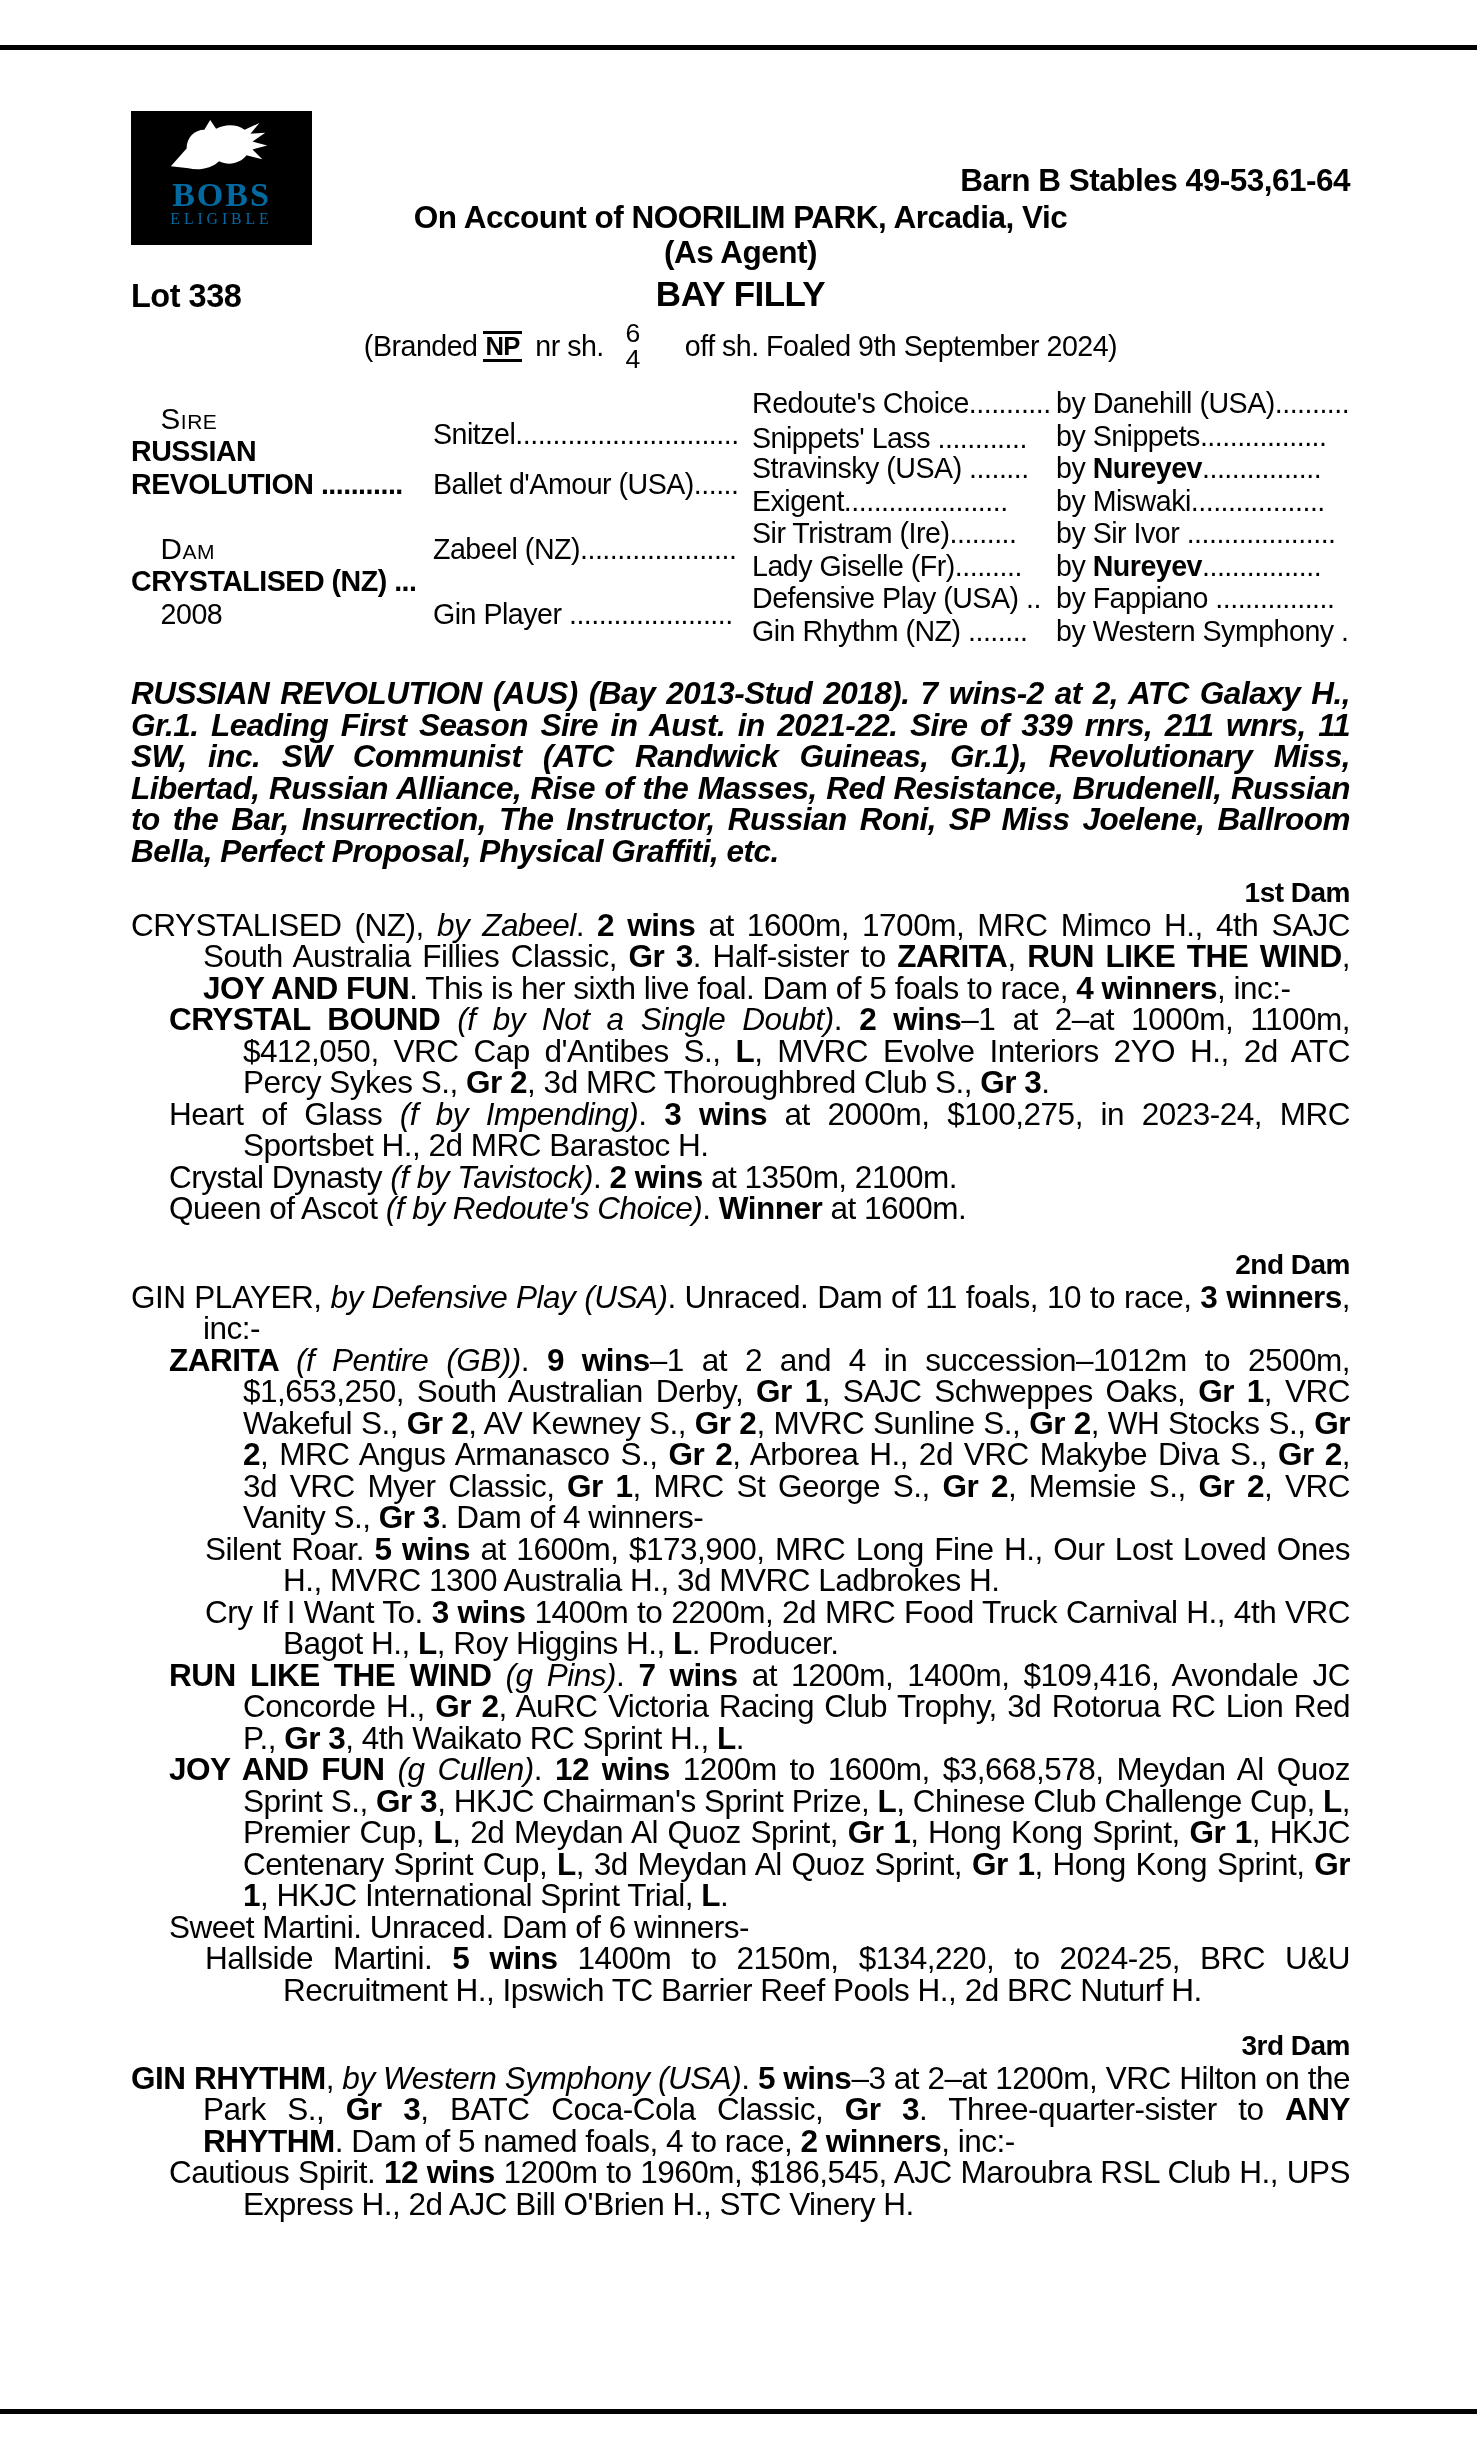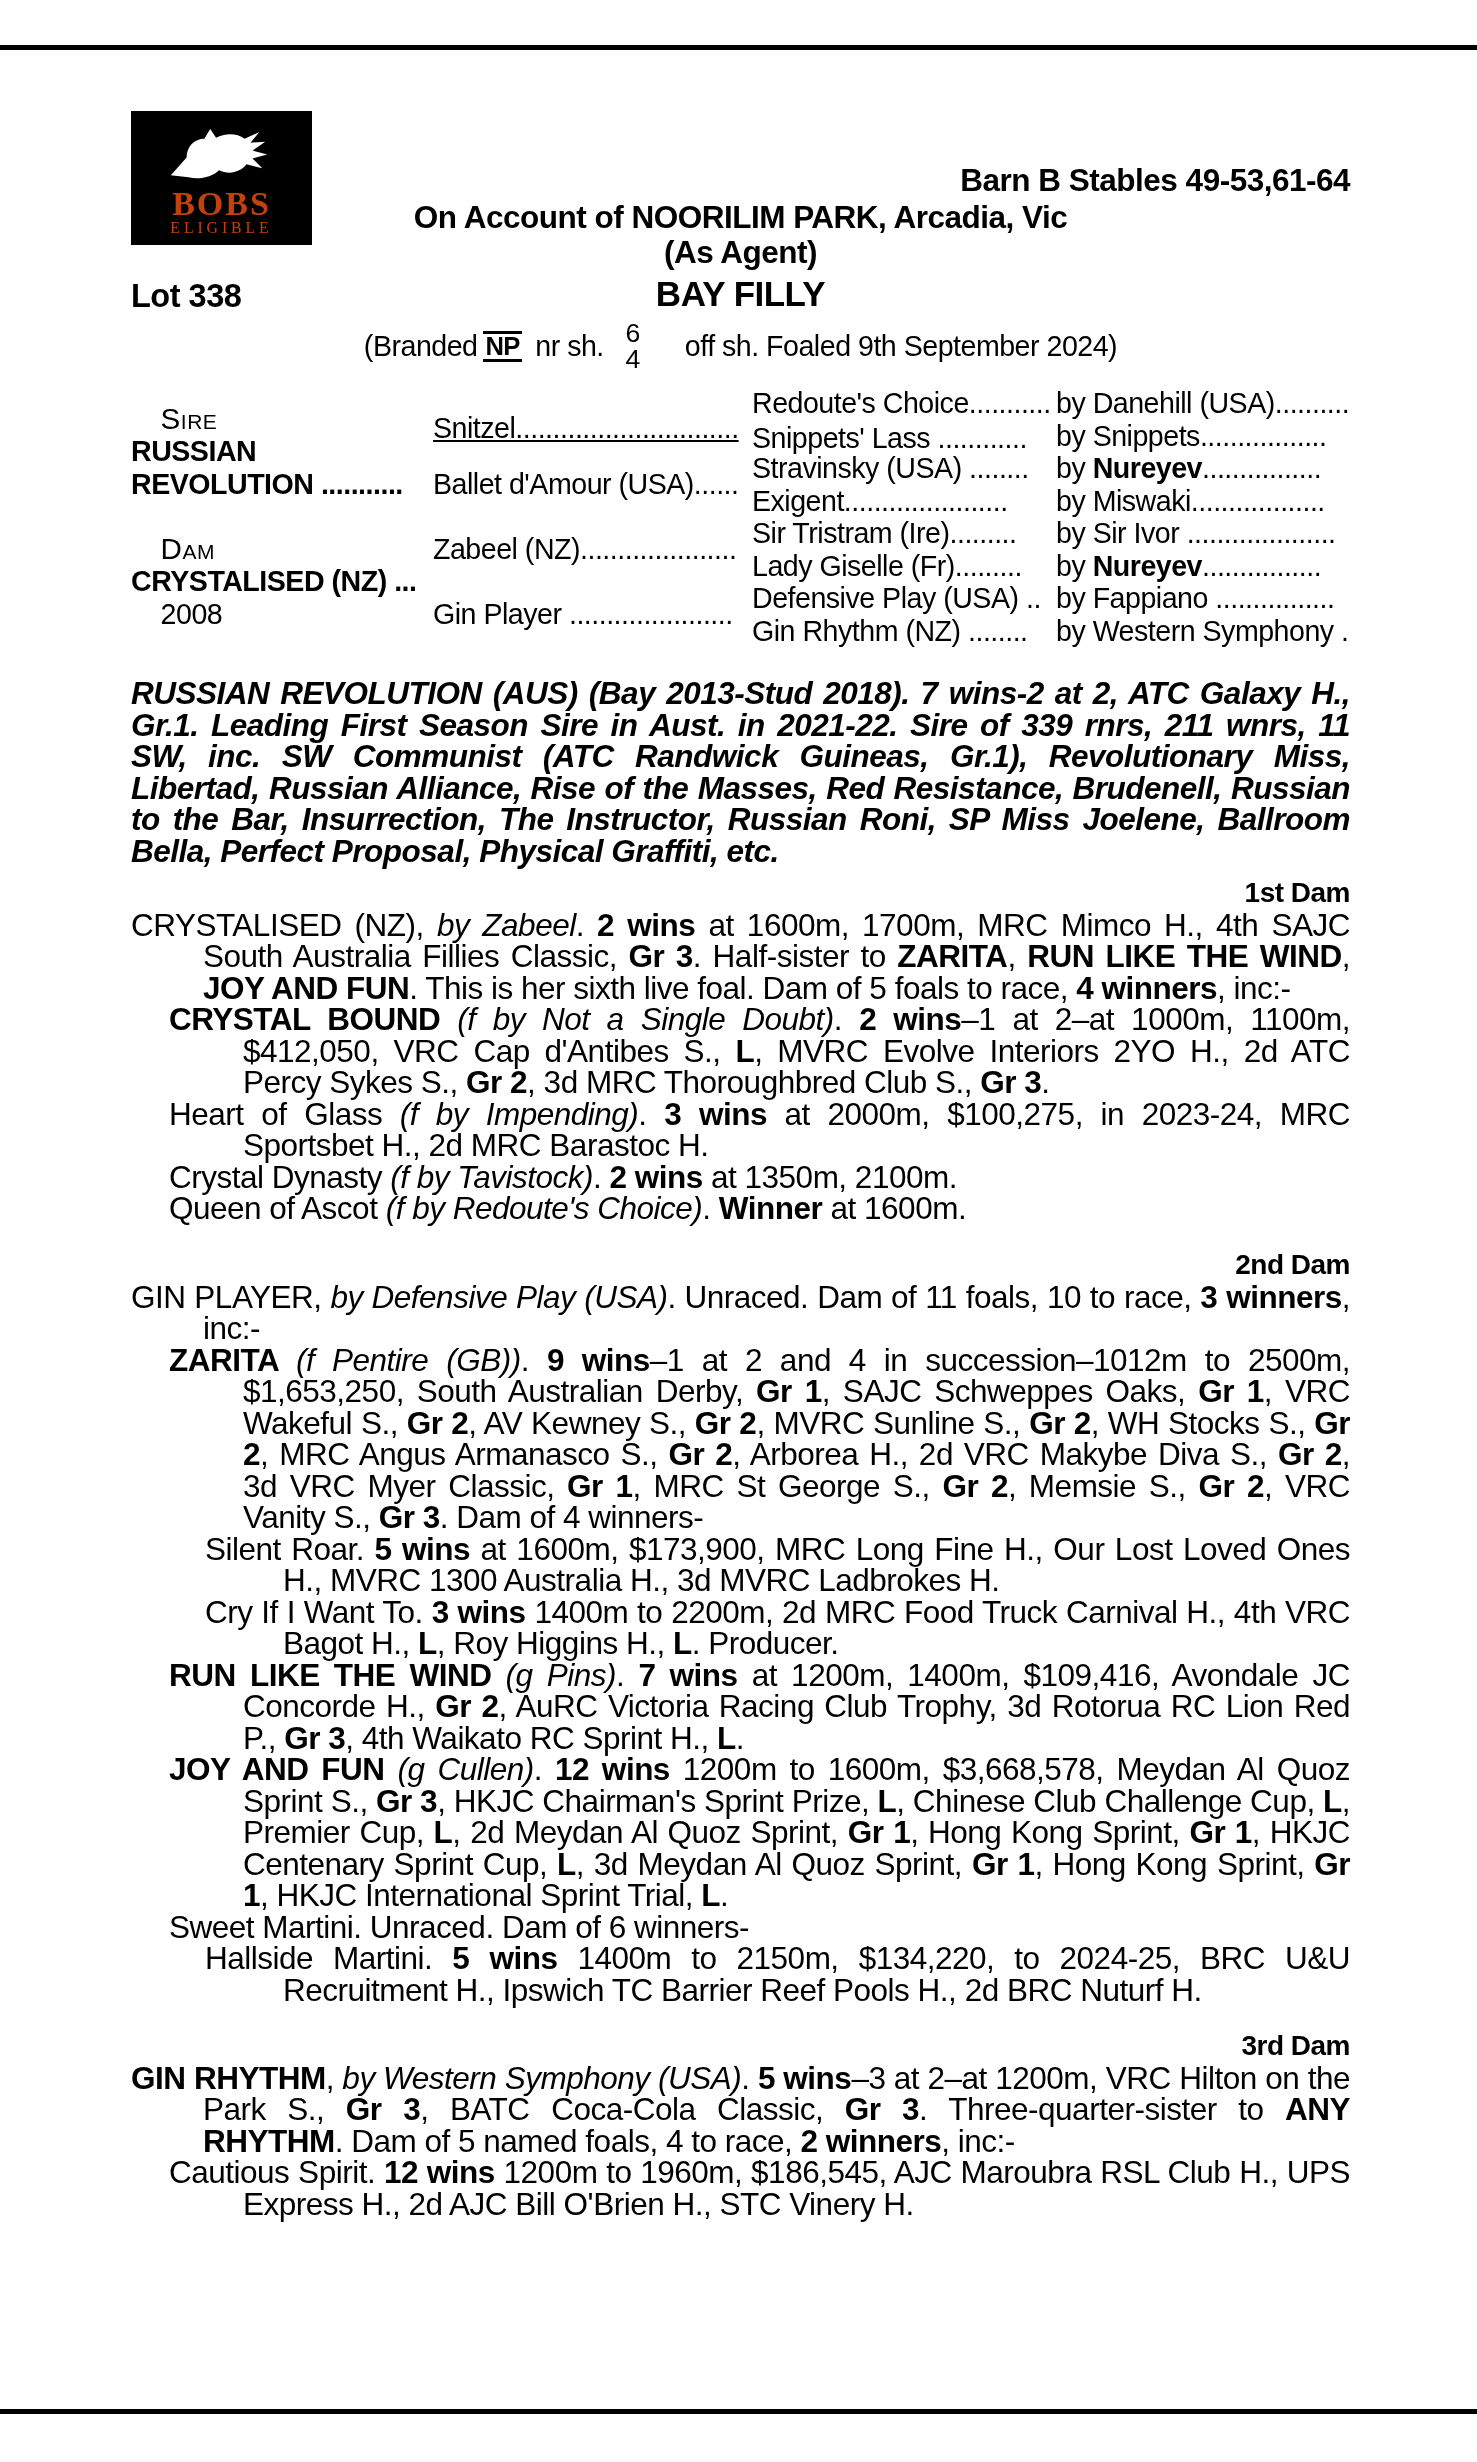--- a/index.html
+++ b/index.html
@@ -31,23 +31,23 @@
     border-top:3px solid #000;border-bottom:3px solid #000;padding:0 2px;margin:0 5.9px;
   }
   #brand-fraction{
     display:inline-flex;flex-direction:column;align-items:center;
     font-size:26.6px;line-height:25.6px;margin:0 45px 0 21.7px;
   }
 
   
   #logo{
     position:absolute;left:131px;top:111px;width:181px;height:134px;
-    background:#000;color:#c2410c;box-sizing:border-box;
+    background:#000;color:#0369a1;box-sizing:border-box;
     display:flex;flex-direction:column;align-items:center;justify-content:flex-end;
-    padding-bottom:8px;
+    padding-bottom:17px;
   }
   #logo .horse{margin-top:3.9px;}
   #logo .word{font-family:"Liberation Serif", serif;font-size:34px;line-height:33px;letter-spacing:2px;font-weight:bold;}
   #logo .subword{font-family:"Liberation Serif", serif;font-size:15.8px;line-height:16.7px;letter-spacing:3.9px;}
 
   
   #pedigree{position:absolute;left:131px;top:387px;width:1219px;height:264px;font-size:28.6px;}
   #pedigree .cell{position:absolute;white-space:nowrap;overflow:hidden;line-height:32.5px;height:32.5px;}
   #pedigree .g1{font-weight:bold;}
   .smallcaps{font-variant:small-caps;letter-spacing:0.5px;}
@@ -100,21 +100,21 @@
 </div>
 
 <div id="pedigree">
   <div class="cell smallcaps" style="left:29.6px;top:15.8px;font-size:29.6px">Sire</div>
   <div class="cell g1" style="left:0;top:48px">RUSSIAN</div>
   <div class="cell g1" style="left:0;top:81px;width:299px">REVOLUTION ...........</div>
   <div class="cell smallcaps" style="left:29.6px;top:146px;font-size:29.6px">Dam</div>
   <div class="cell g1" style="left:0;top:178px;width:299px">CRYSTALISED (NZ) ...</div>
   <div class="cell" style="left:29.6px;top:211px">2008</div>
   <div id="gen2-host">
-      <div class="cell" style="left: 302px; top: 25px; width: 315px; text-decoration: underline;">Snitzel..............................</div>
+      <div class="cell" style="left: 302px; top: 31px; width: 315px;">Snitzel..............................</div>
       <div class="cell" style="left: 302px; top: 81px; width: 315px;">Ballet d'Amour (USA)......</div>
       <div class="cell" style="left: 302px; top: 146px; width: 315px;">Zabeel (NZ).....................</div>
       <div class="cell" style="left: 302px; top: 211px; width: 315px;">Gin Player ......................</div>
     </div>
   <div id="gen3-host">
       <div class="cell g3name" style="top: 0px;">Redoute's Choice.............</div>
       <div class="cell g3by" style="top: 0px;"><span>by Danehill (USA)..........</span></div>
       <div class="cell g3name" style="top: 16px; margin-top: 19px;">Snippets' Lass ............</div>
       <div class="cell g3by" style="top: 32.5px;"><span>by Snippets.................</span></div>
       <div class="cell g3name" style="top: 65px;">Stravinsky (USA) ........</div>

